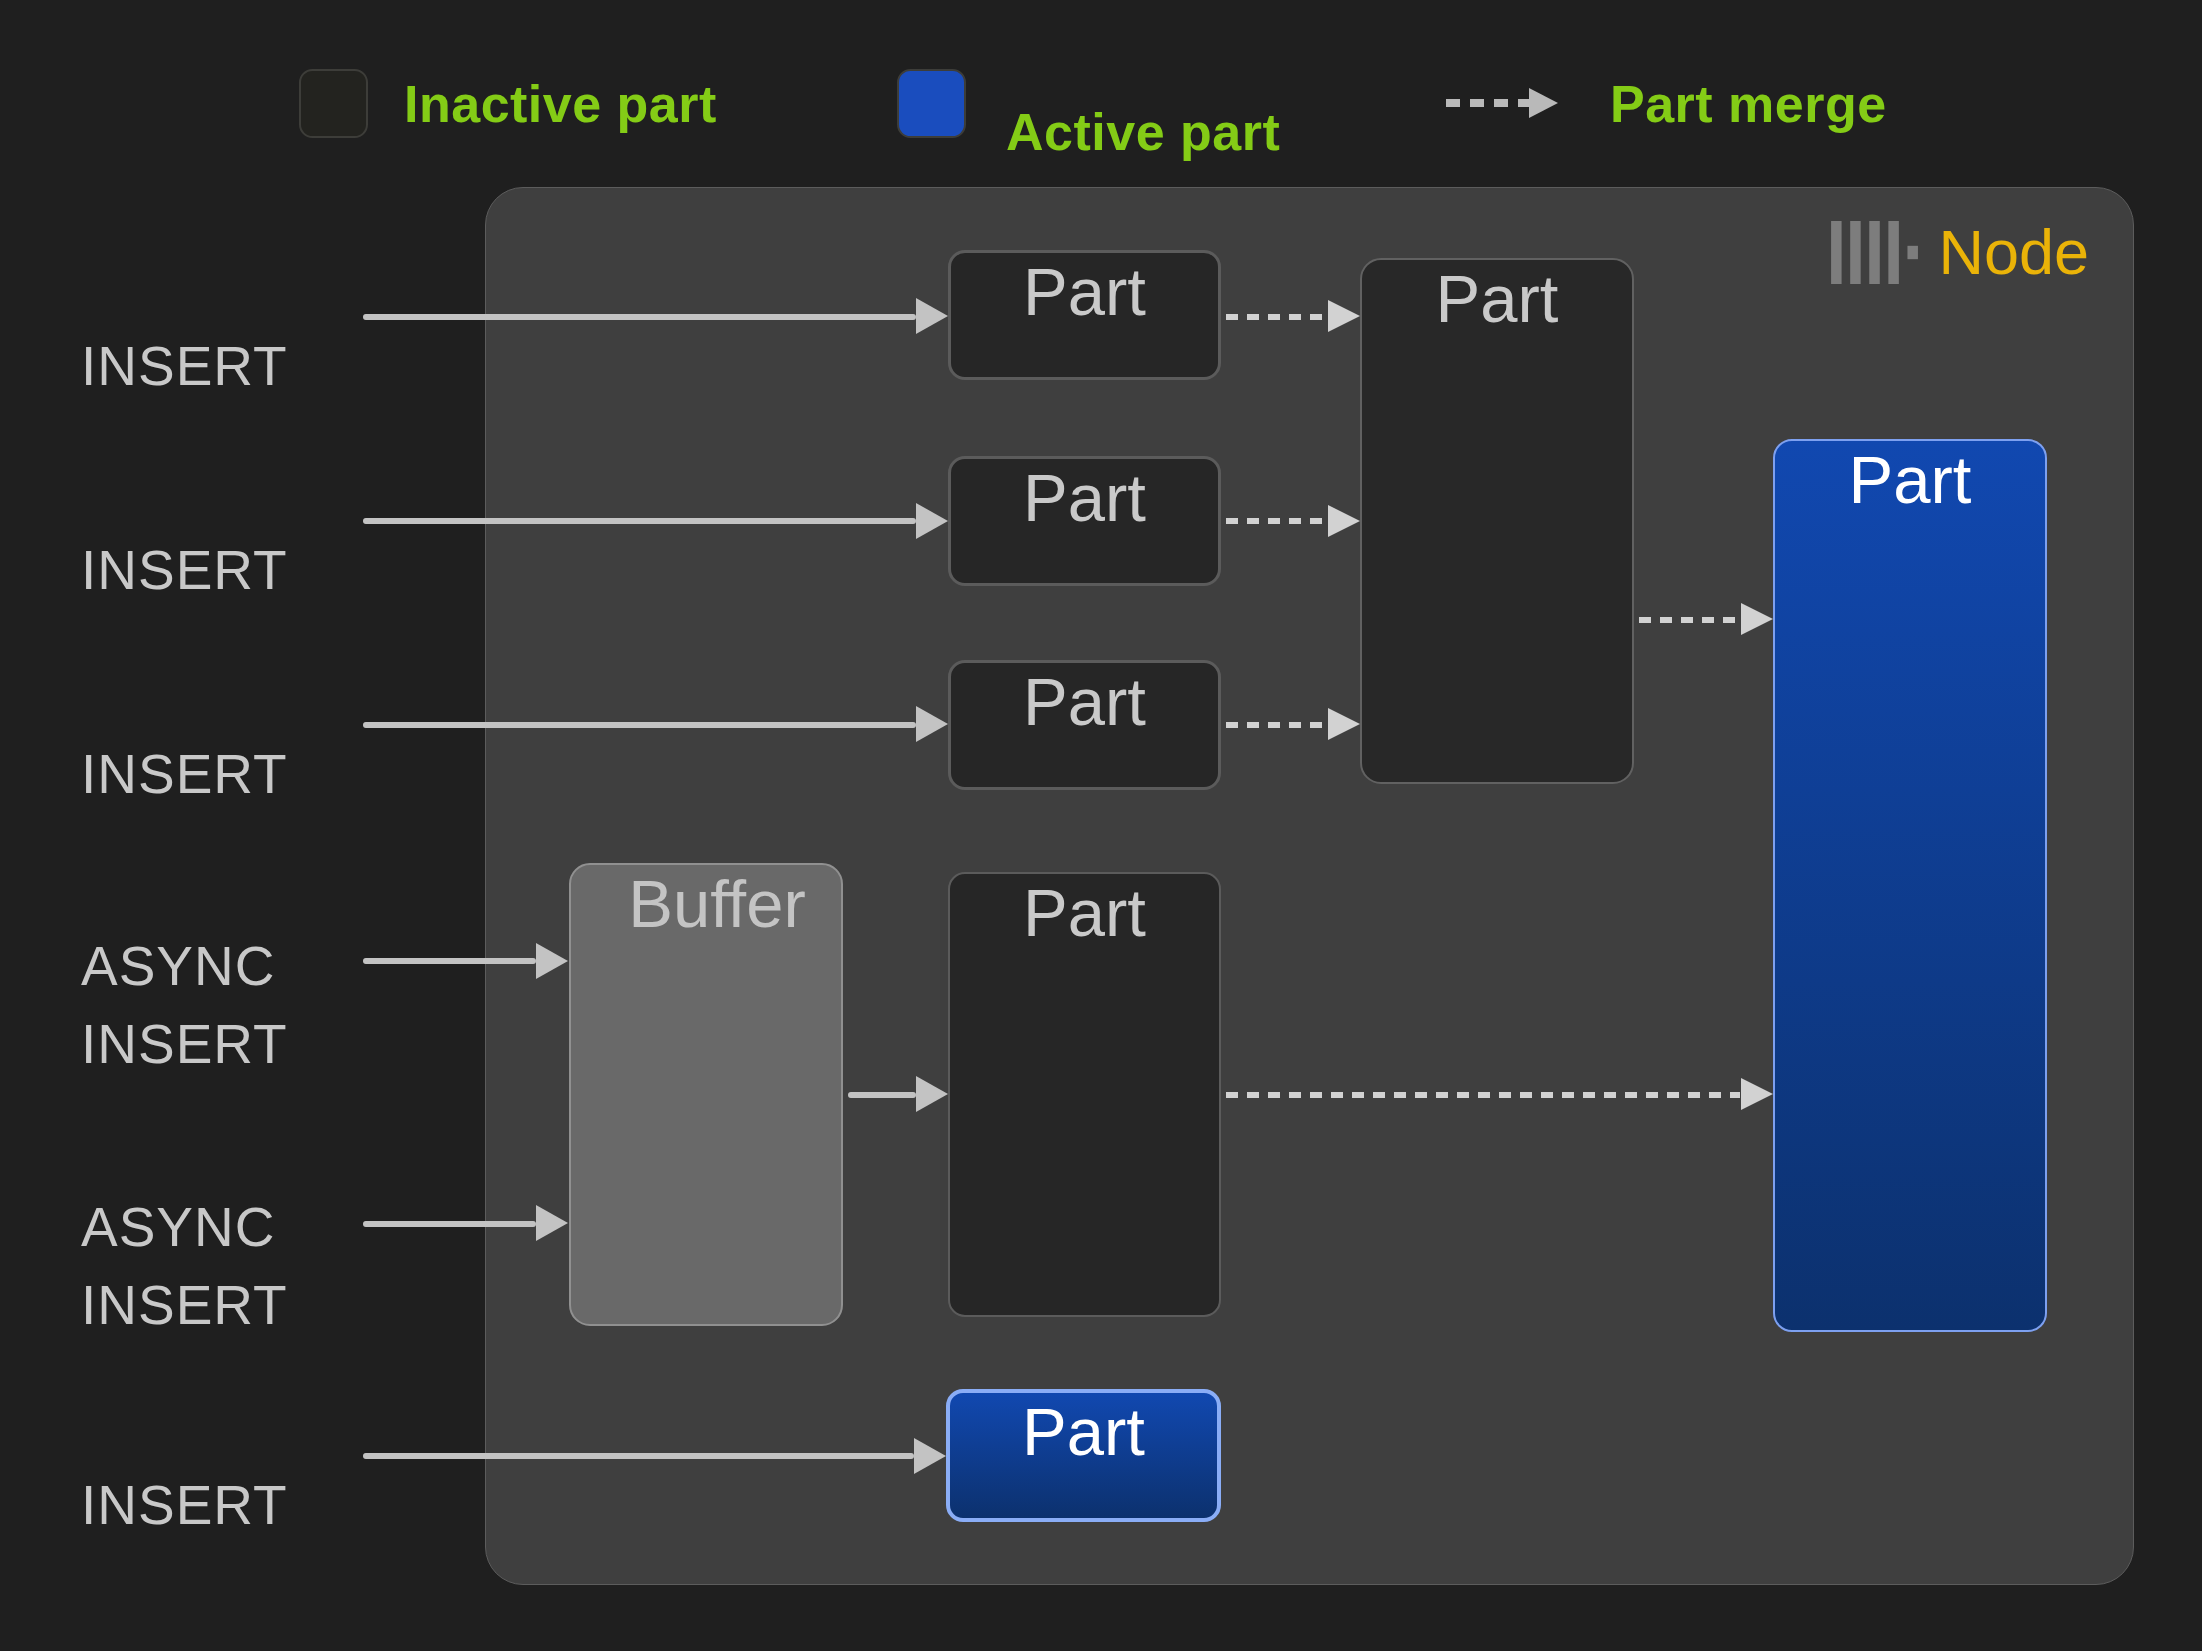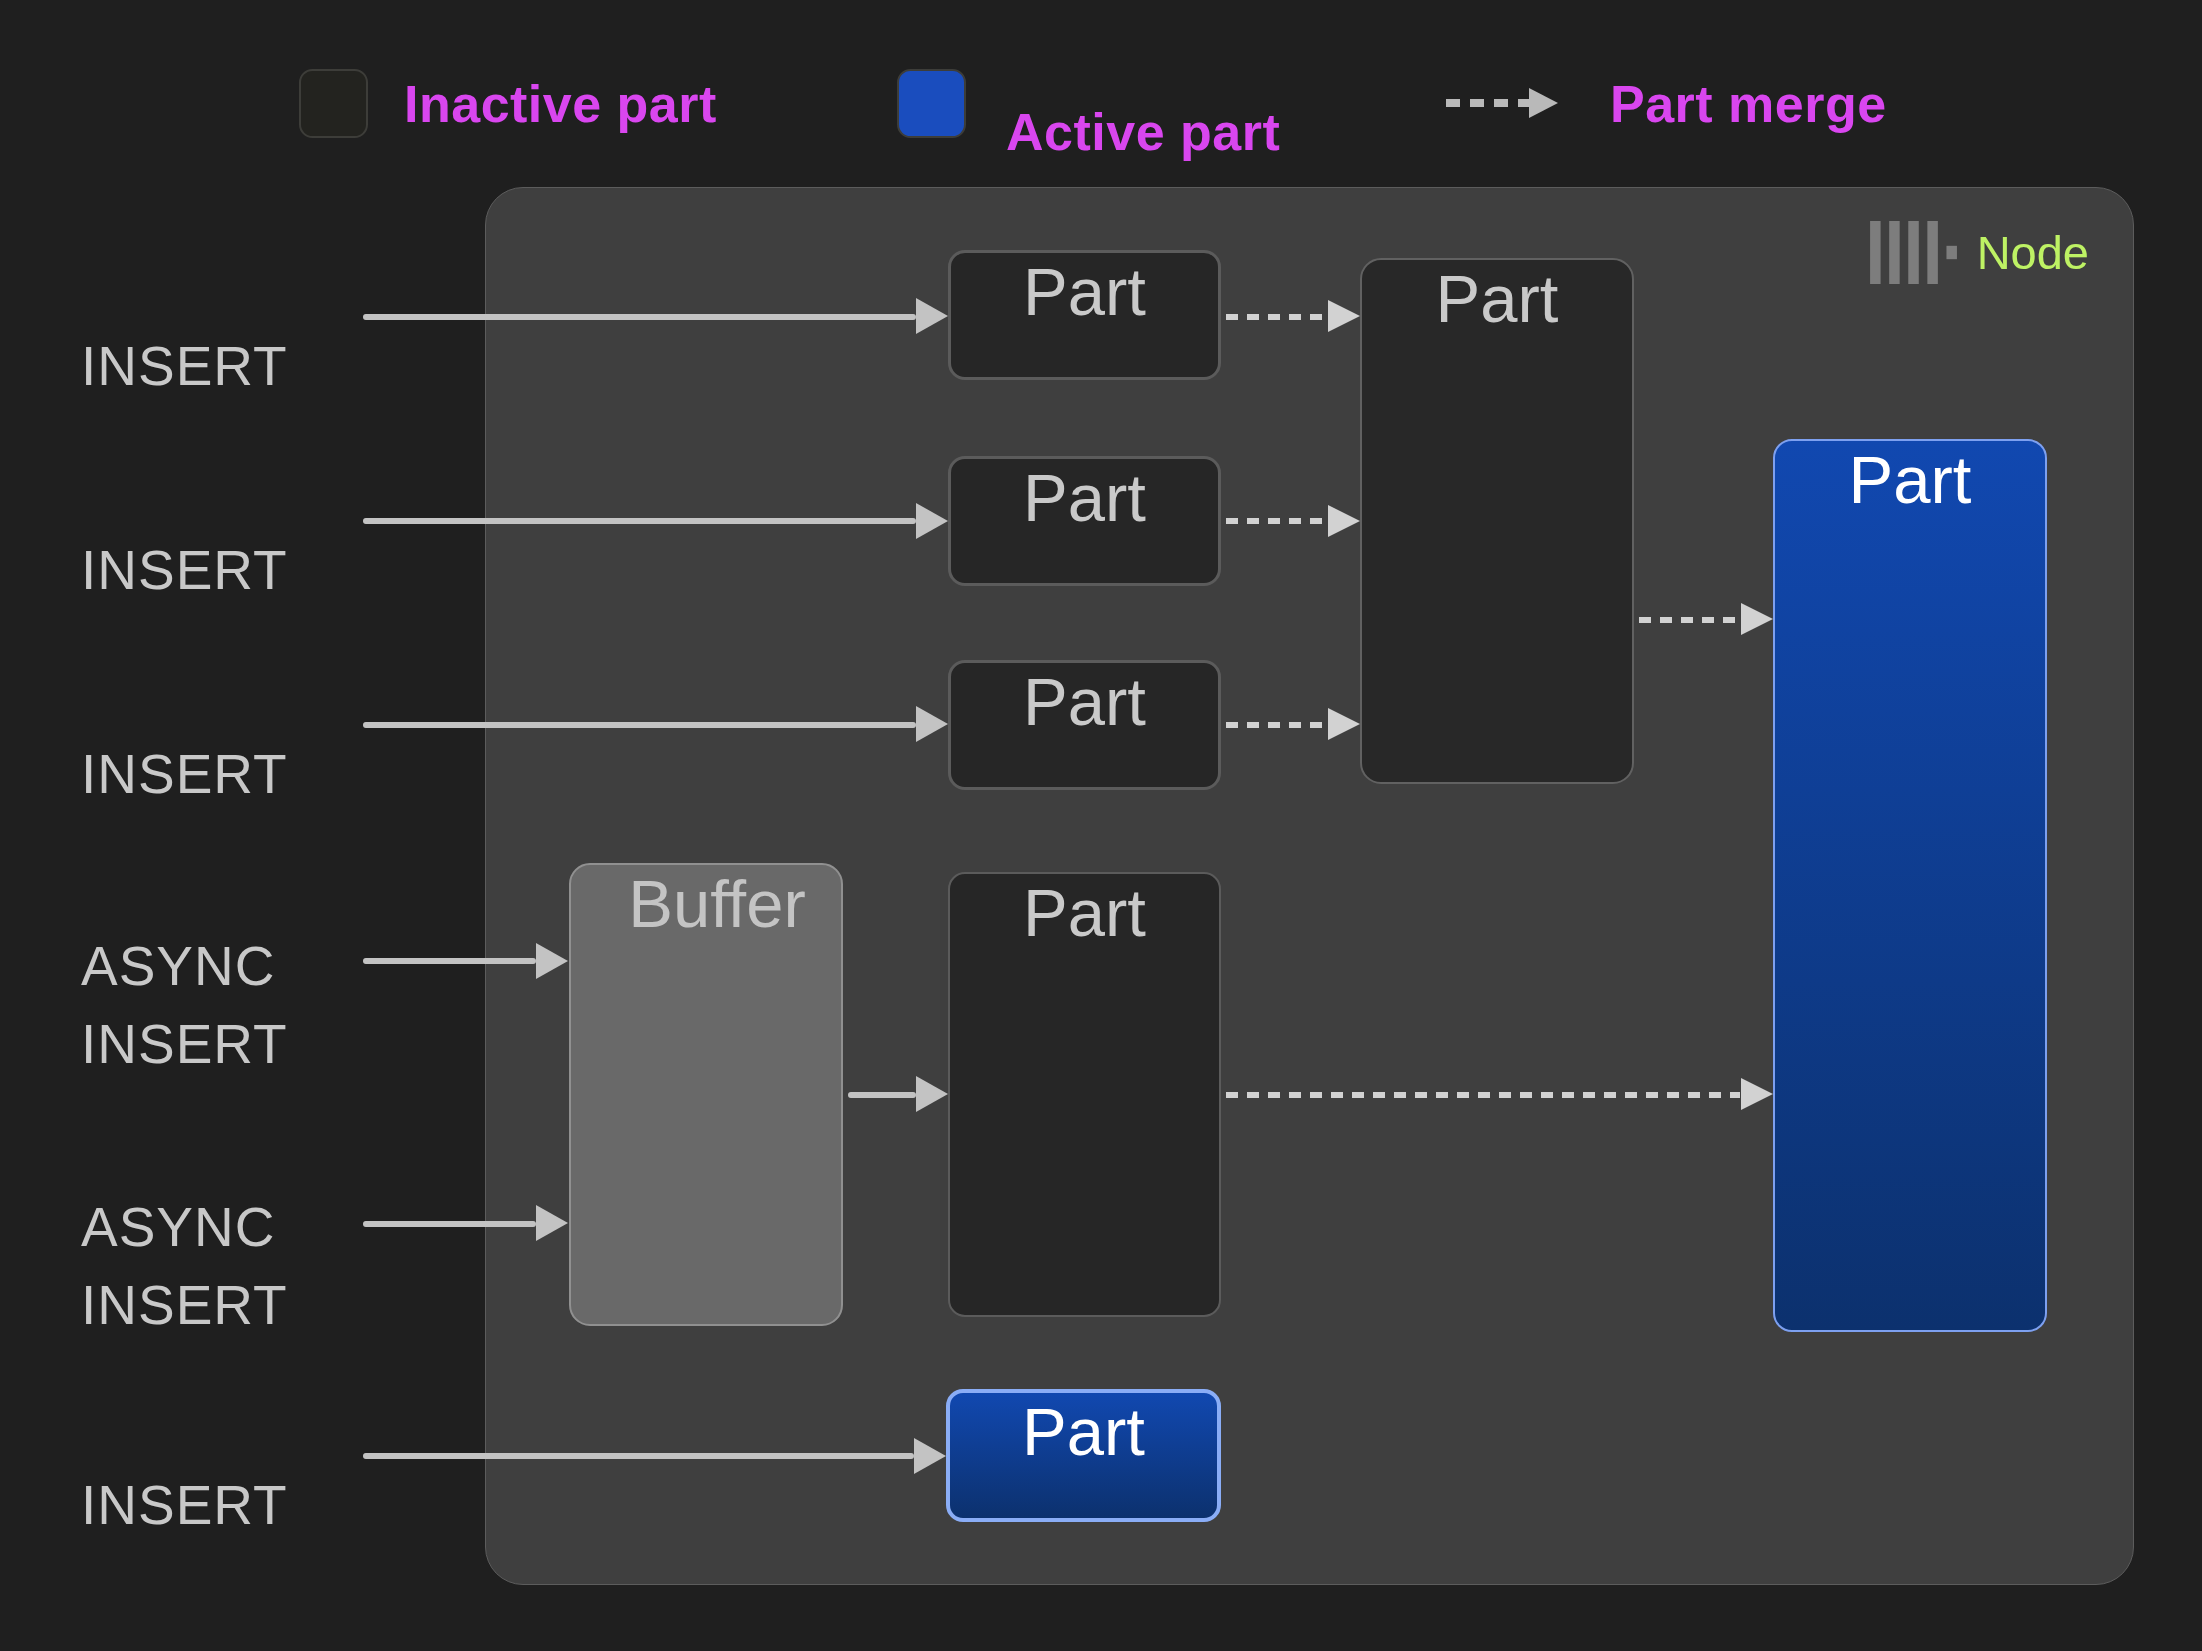--- a/index.html
+++ b/index.html
@@ -6,30 +6,30 @@
   .canvas{
     position:relative;width:2202px;height:1652px;background:#1f1f1f;overflow:hidden;
     font-family:"Liberation Sans",sans-serif;
   }
   
   .swatch{position:absolute;width:69px;height:69px;border-radius:13.4px;box-sizing:border-box;}
   .swatch.inactive{background:#23231f;border:2.9px solid #3d3d39;}
   .swatch.active{background:#1a4dbe;border:2.9px solid #3d3d39;}
   .legend-label{
     position:absolute;top:78px;height:52px;line-height:52px;
-    color:#d946ef;font-size:52px;font-weight:700;letter-spacing:0.5px;white-space:nowrap;
+    color:#84cc16;font-size:52px;font-weight:700;letter-spacing:0.5px;white-space:nowrap;
   }
   
   .node{
     position:absolute;left:485px;top:187px;width:1649px;height:1398px;
     background:#3f3f3f;border:1.9px solid #5c5c5c;border-radius:38px;box-sizing:border-box;
   }
   .node-header{
     position:absolute;top:32.5px;right:44px;display:flex;align-items:center;gap:19px;
-    color:#bef264;font-size:47px;line-height:63px;font-weight:400;
+    color:#eab308;font-size:63px;line-height:63px;font-weight:400;
   }
   
   .in-label{
     position:absolute;left:81px;color:#c8c8c8;font-size:55px;line-height:55px;
     font-weight:400;letter-spacing:1px;white-space:nowrap;margin-top:48px;
   }
   .in-label.two-line{line-height:78px;}
   
   .box{
     position:absolute;box-sizing:border-box;display:flex;justify-content:center;

